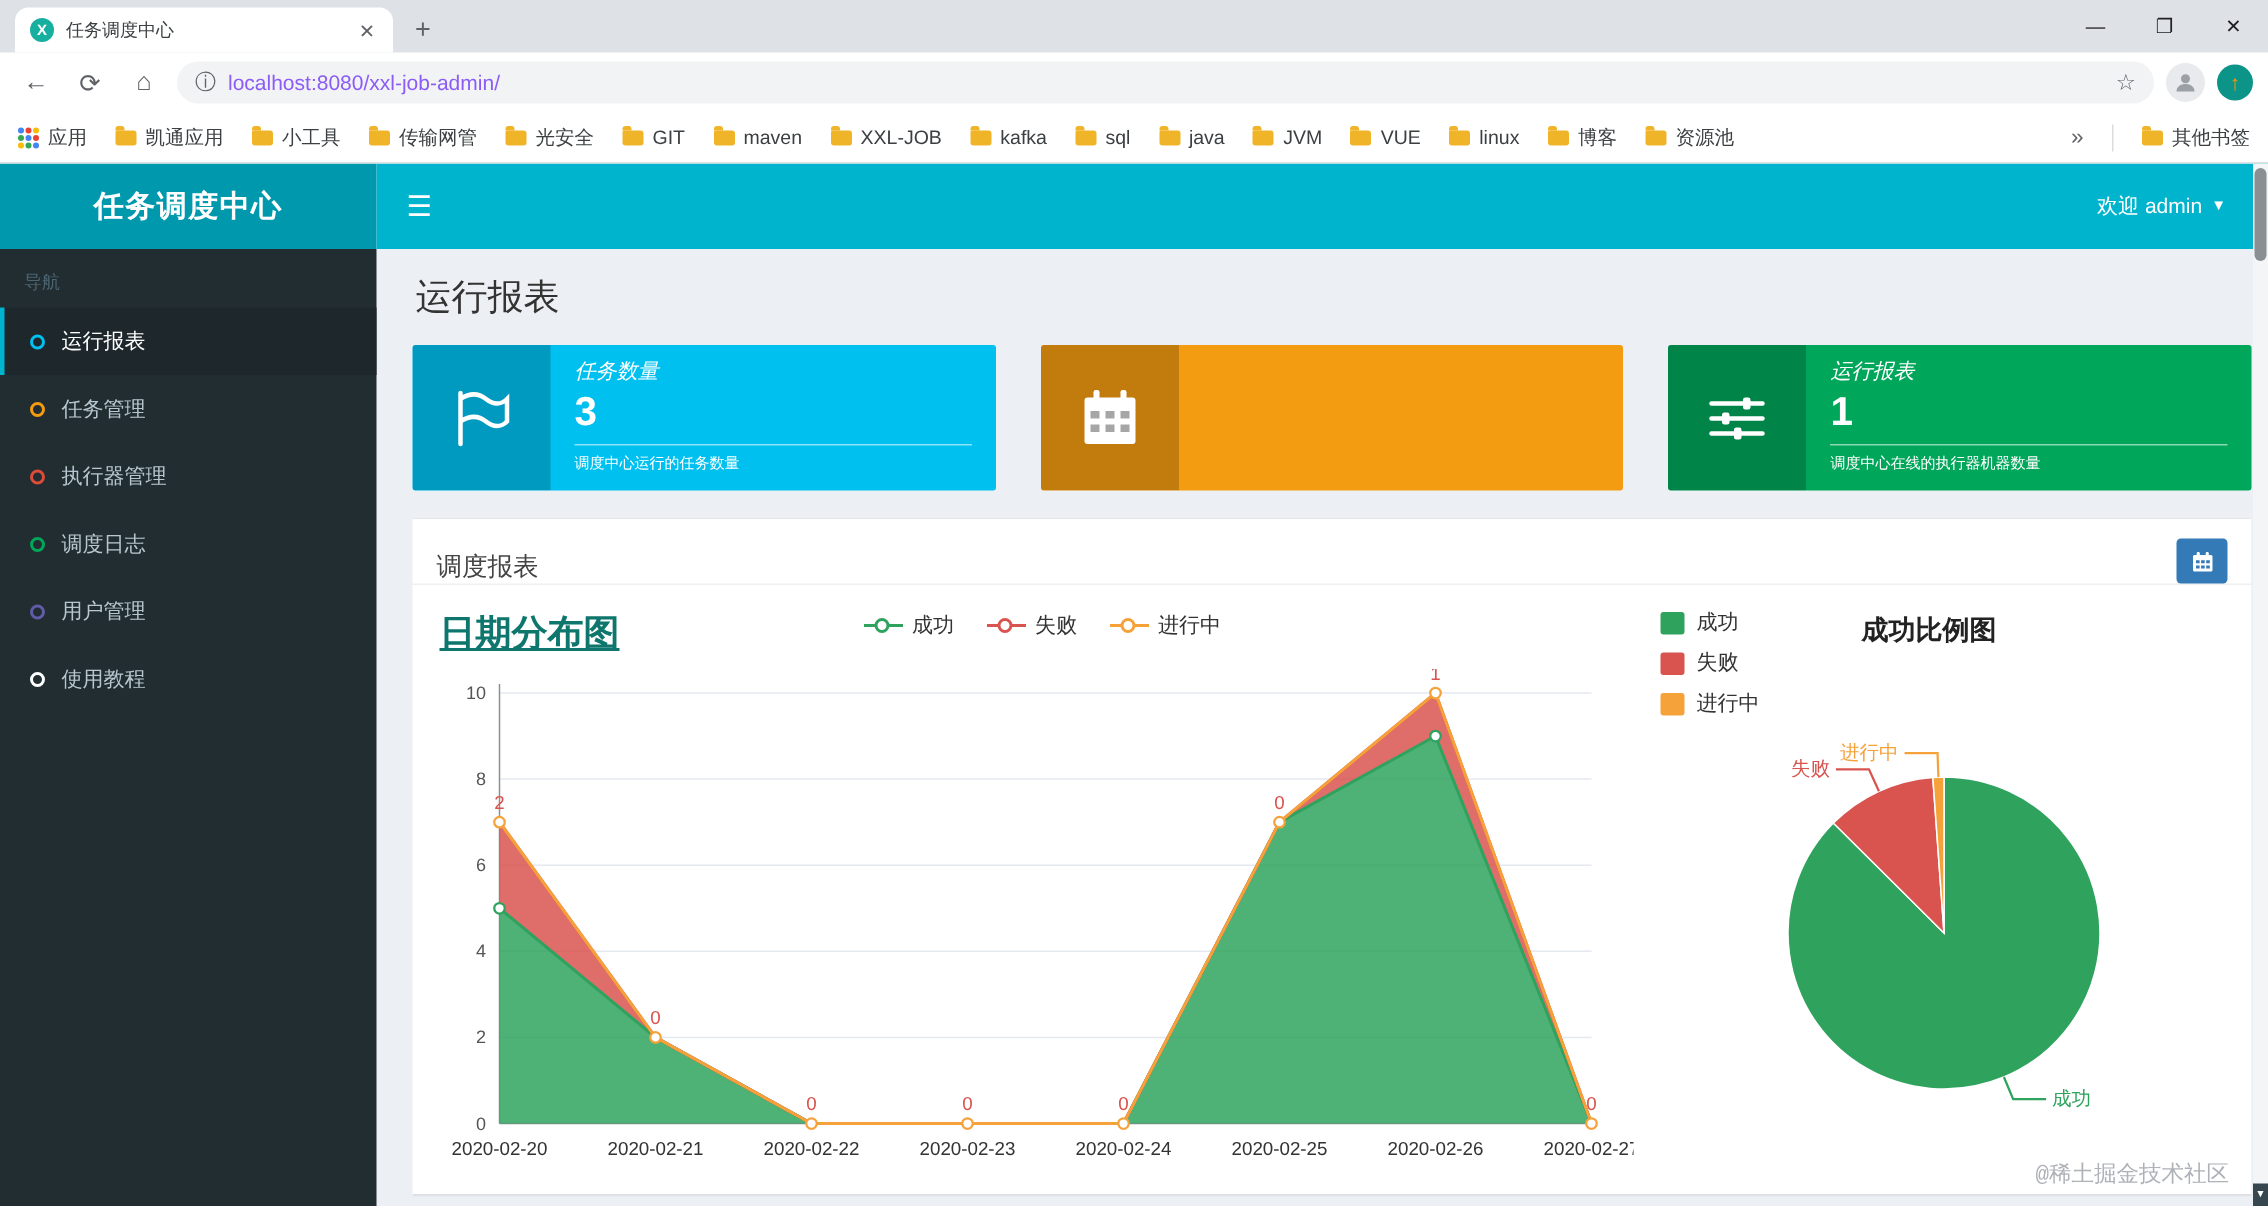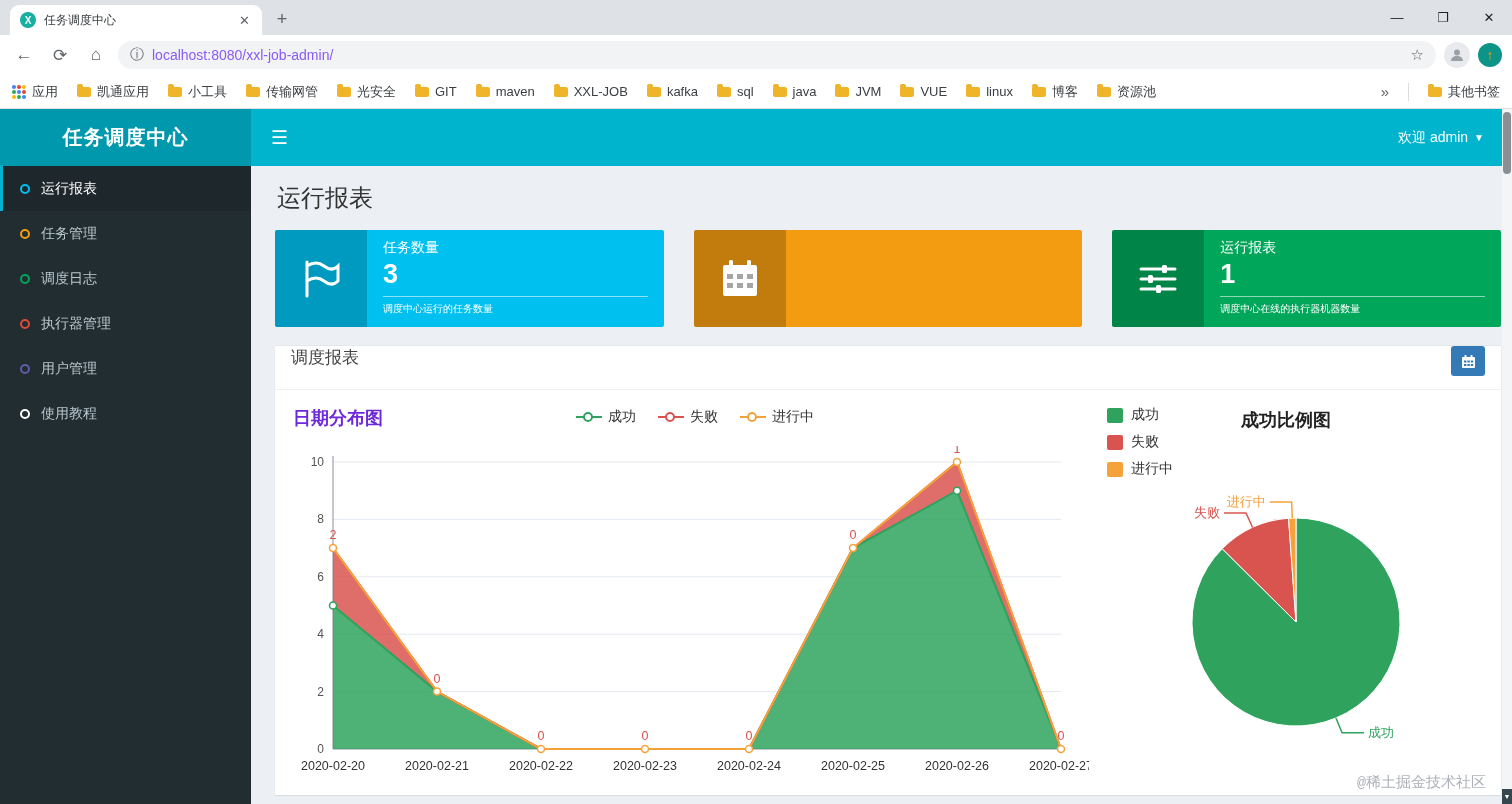--- a/index.html
+++ b/index.html
@@ -51,34 +51,34 @@
   .sitem.active { background:#1e282c; color:#fff; border-left-color:#00b4cd; }
   .sicon { width:10px; height:10px; border:2px solid #fff; border-radius:50%; flex:0 0 auto; }
 
   .content { flex:1; padding:14px 24px 0 24px; position:relative; }
   .page-title { font-size:24px; font-weight:normal; color:#333; margin:2px 0 16px 2px; }
 
   .stats { display:flex; gap:30px; }
   .stat { flex:1; height:97px; display:flex; color:#fff; border-radius:2px; overflow:hidden; }
   .stat-icon { width:92px; background:rgba(0,0,0,0.2); display:flex; align-items:center; justify-content:center; flex:0 0 auto; }
   .stat-body { flex:1; padding:9px 16px 0 16px; }
-  .stat-title { font-size:14px; }
+  .stat-title { font-size:14px;font-style:italic; }
   .stat-value { font-size:27px; font-weight:bold; margin-top:2px; }
   .stat-hr { border:0; border-top:1px solid rgba(255,255,255,0.55); margin:6px 0 5px 0; }
   .stat-desc { font-size:10px; }
 
   .panel { margin-top:18px; background:#fff; border-top:1px solid #e4e7ea; box-shadow:0 1px 1px rgba(0,0,0,0.08); }
-  .panel-header { height:44px; border-bottom:1px solid #f0f0f0; display:flex; align-items:flex-start; padding:0 16px; }
+  .panel-header { height:44px; border-bottom:1px solid #f0f0f0; display:flex; align-items:flex-end; padding:0 16px; }
   .panel-title { font-size:17px; color:#444; }
   .cal-btn { margin-left:auto; width:34px; height:30px; background:#337ab7; border-radius:3px; display:flex; align-items:center; justify-content:center; cursor:pointer; }
   .panel-body { display:flex; padding:14px 10px 0 14px; }
 
   .line-zone { width:812px; flex:0 0 auto; }
   .zone-header { position:relative; height:32px; margin-bottom:10px; }
-  .zone-title { font-size:18px; font-weight:bold; color:#6d28d9; position:absolute; left:4px; top:2px; }
+  .zone-title { font-size:24px; font-weight:bold; color:#0f766e; position:absolute; left:4px; top:2px;text-decoration:underline; }
   .line-legend { position:absolute; left:50%; transform:translateX(-50%); top:4px; display:flex; gap:22px; align-items:center; }
   .lg-item { display:flex; align-items:center; gap:6px; font-size:14px; color:#333; cursor:pointer; }
   .lm { position:relative; width:26px; height:12px; }
   .lm::before { content:''; position:absolute; left:0; right:0; top:5px; height:2px; background:currentColor; }
   .lm::after { content:''; position:absolute; left:7px; top:1px; width:6px; height:6px; border:2px solid currentColor; border-radius:50%; background:#fff; }
 
   .pie-zone { flex:1; position:relative; }
   .pie-legend { position:absolute; left:6px; top:2px; display:flex; flex-direction:column; gap:9px; }
   .pl-item { display:flex; align-items:center; gap:8px; font-size:14px; color:#333; cursor:pointer; }
   .pl-sw { width:16px; height:15px; border-radius:2px; }
@@ -221,35 +221,36 @@
         <span class="hamburger">☰</span>
         <span class="welcome">
           <span>欢迎 admin</span>
           <span style="font-size:10px;">▼</span>
         </span>
       </div>
     </div>
 
     <div class="app-body">
       <div class="sidebar">
+        <div class="nav-label">导航</div>
         <div class="sitem active">
           <span class="sicon" style="border-color: rgb(0, 192, 239);"></span>
           <span>运行报表</span>
         </div>
         <div class="sitem">
           <span class="sicon" style="border-color: rgb(243, 156, 18);"></span>
           <span>任务管理</span>
         </div>
         <div class="sitem">
+          <span class="sicon" style="border-color: rgb(221, 75, 57);"></span>
+          <span>执行器管理</span>
+        </div>
+        <div class="sitem">
           <span class="sicon" style="border-color: rgb(0, 166, 90);"></span>
           <span>调度日志</span>
-        </div>
-        <div class="sitem">
-          <span class="sicon" style="border-color: rgb(221, 75, 57);"></span>
-          <span>执行器管理</span>
         </div>
         <div class="sitem">
           <span class="sicon" style="border-color: rgb(96, 92, 168);"></span>
           <span>用户管理</span>
         </div>
         <div class="sitem">
           <span class="sicon" style="border-color: rgb(255, 255, 255);"></span>
           <span>使用教程</span>
         </div>
       </div>

